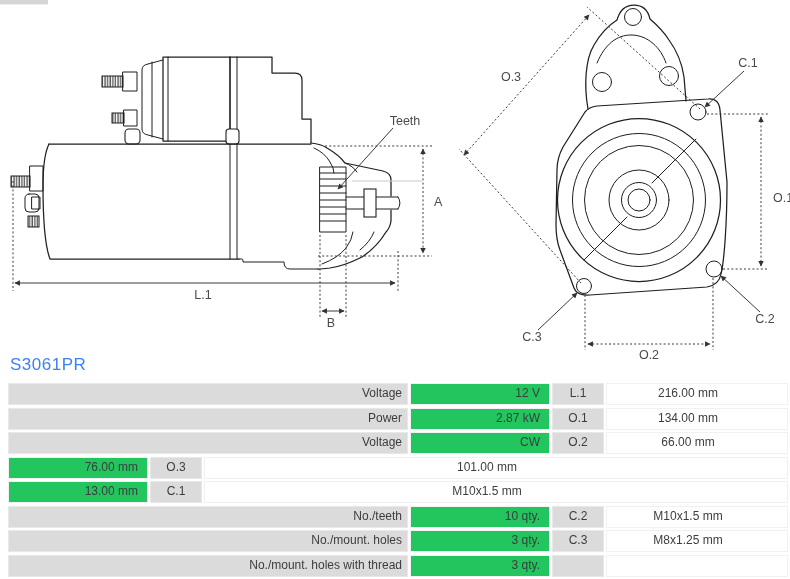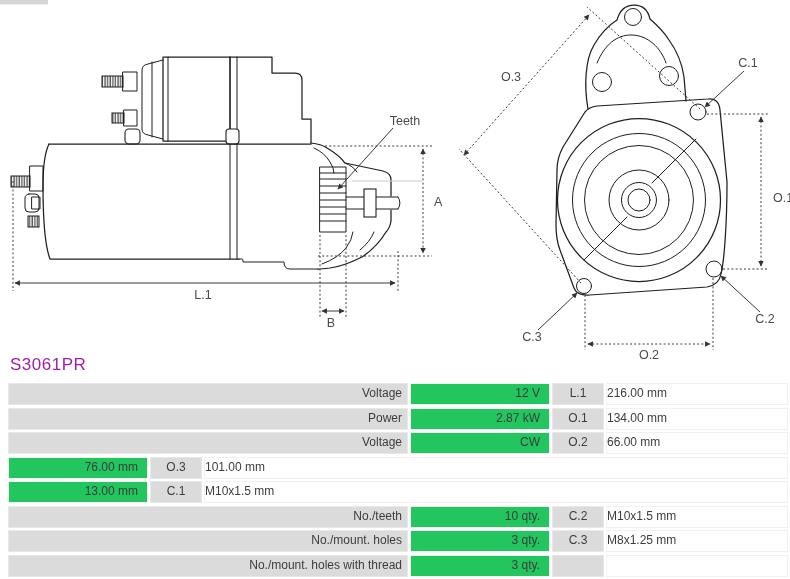--- a/index.html
+++ b/index.html
@@ -2,28 +2,28 @@
 <html><head>
 <meta charset="utf-8">
 <style>
   html,body{margin:0;padding:0;background:#fff;}
   #page{position:relative;width:790px;height:579px;background:#fff;overflow:hidden;
         font-family:"Liberation Sans",sans-serif;}
   #topstrip{position:absolute;left:0;top:0;width:48px;height:4px;background:#d6d6d6;
         border-bottom:1px solid #ededed;}
   #diagram{position:absolute;left:0;top:0;width:790px;height:360px;}
   #partno{position:absolute;left:10px;top:355px;font-size:17px;letter-spacing:.5px;
-        color:#a21caf;font-weight:400;}
+        color:#3b82f6;font-weight:400;}
   #spec{position:absolute;left:8px;top:383px;width:780px;}
   .trow{display:flex;gap:2px;margin-bottom:2.5px;height:22px;}
   .c{box-sizing:border-box;font-size:12px;color:#3d3d3d;line-height:19px;white-space:nowrap;}
   .c1{width:400px;background:#dbdbdb;border:1px solid #e8e8e8;text-align:right;padding-right:5px;}
   .c2{width:140px;background:#22c55e;border:1px solid #f1f1f1;text-align:right;padding-right:9px;}
   .c3{width:52px;background:#dbdbdb;border:1px solid #e8e8e8;text-align:center;}
-  .c4{flex:1;background:#fff;border:1px solid #f1f1f1;text-align:left;padding-right:18px;}
+  .c4{flex:1;background:#fff;border:1px solid #f1f1f1;text-align:center;padding-right:18px;}
   svg text{font-family:"Liberation Sans",sans-serif;font-size:12.5px;fill:#4a4a4a;}
   .ol{fill:none;stroke:#1f1f1f;stroke-width:1.25;stroke-linejoin:round;stroke-linecap:round;}
   .ol2{fill:none;stroke:#1f1f1f;stroke-width:1;stroke-linejoin:round;stroke-linecap:round;}
   .dim{fill:none;stroke:#3a3a3a;stroke-width:1;}
   .dot{fill:none;stroke:#3a3a3a;stroke-width:1;stroke-dasharray:2 2.2;}
   .faint{stroke:#c9c9c9;stroke-width:1;}
   .wfill{fill:#fff;stroke:#1f1f1f;stroke-width:1.1;}
   .thr{fill:url(#thr);stroke:#1f1f1f;stroke-width:1;}
 </style>
 </head>

